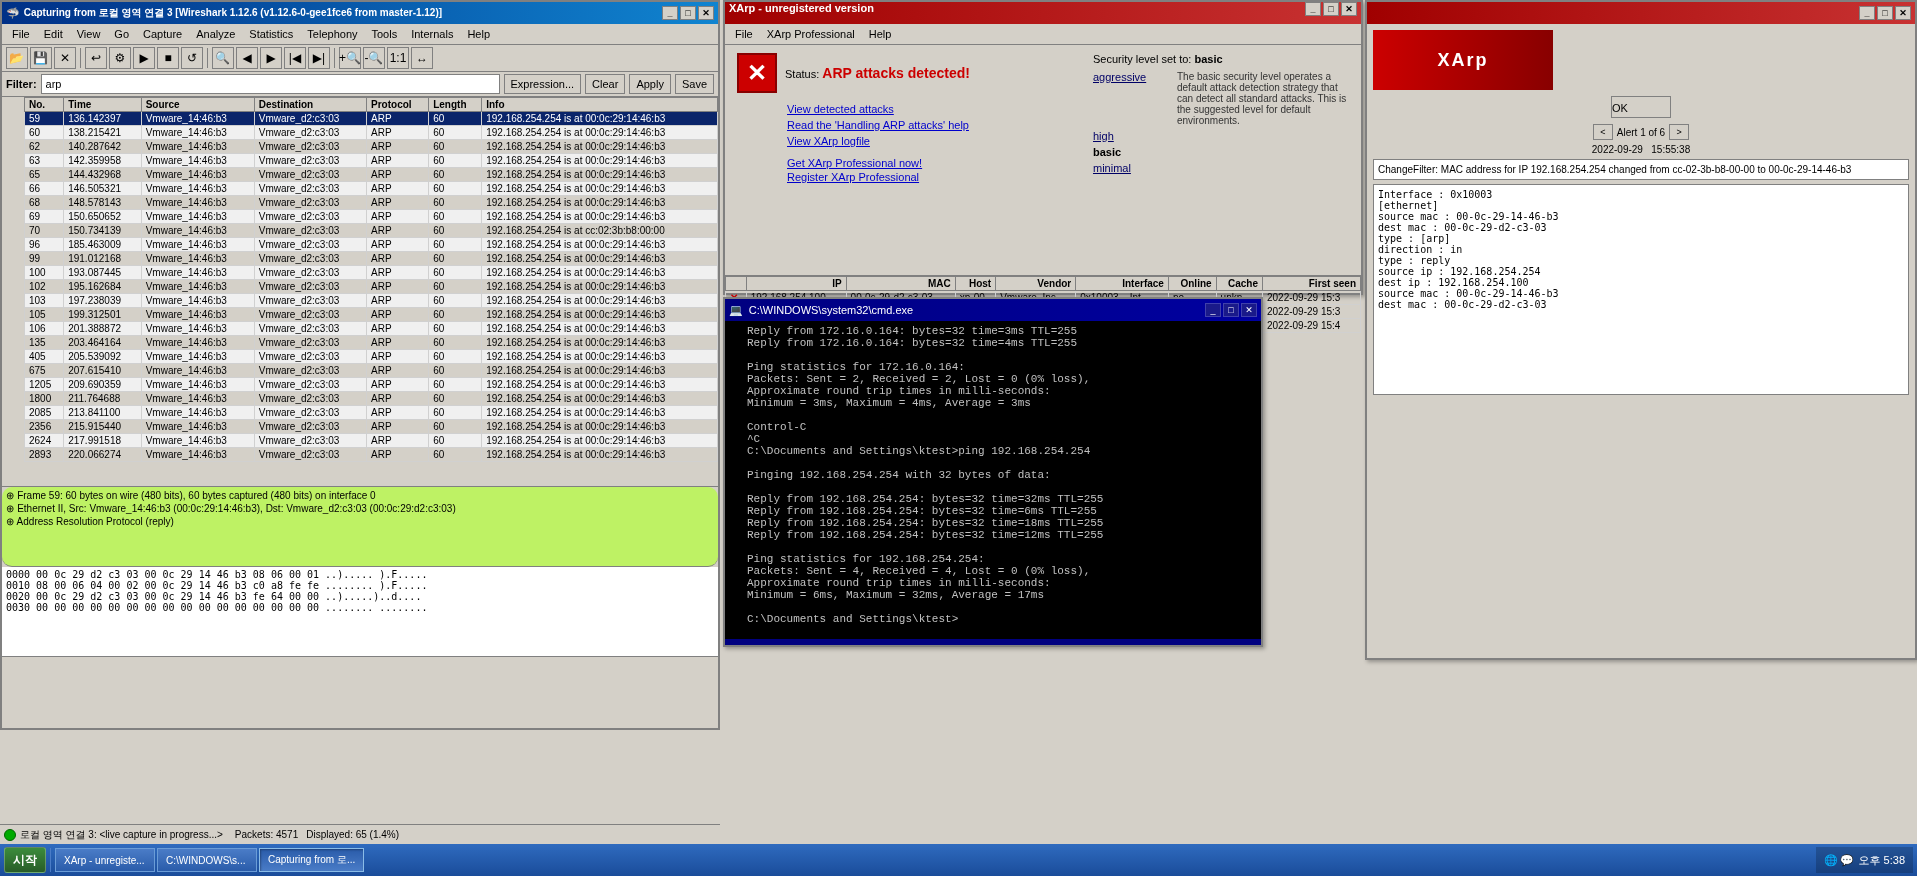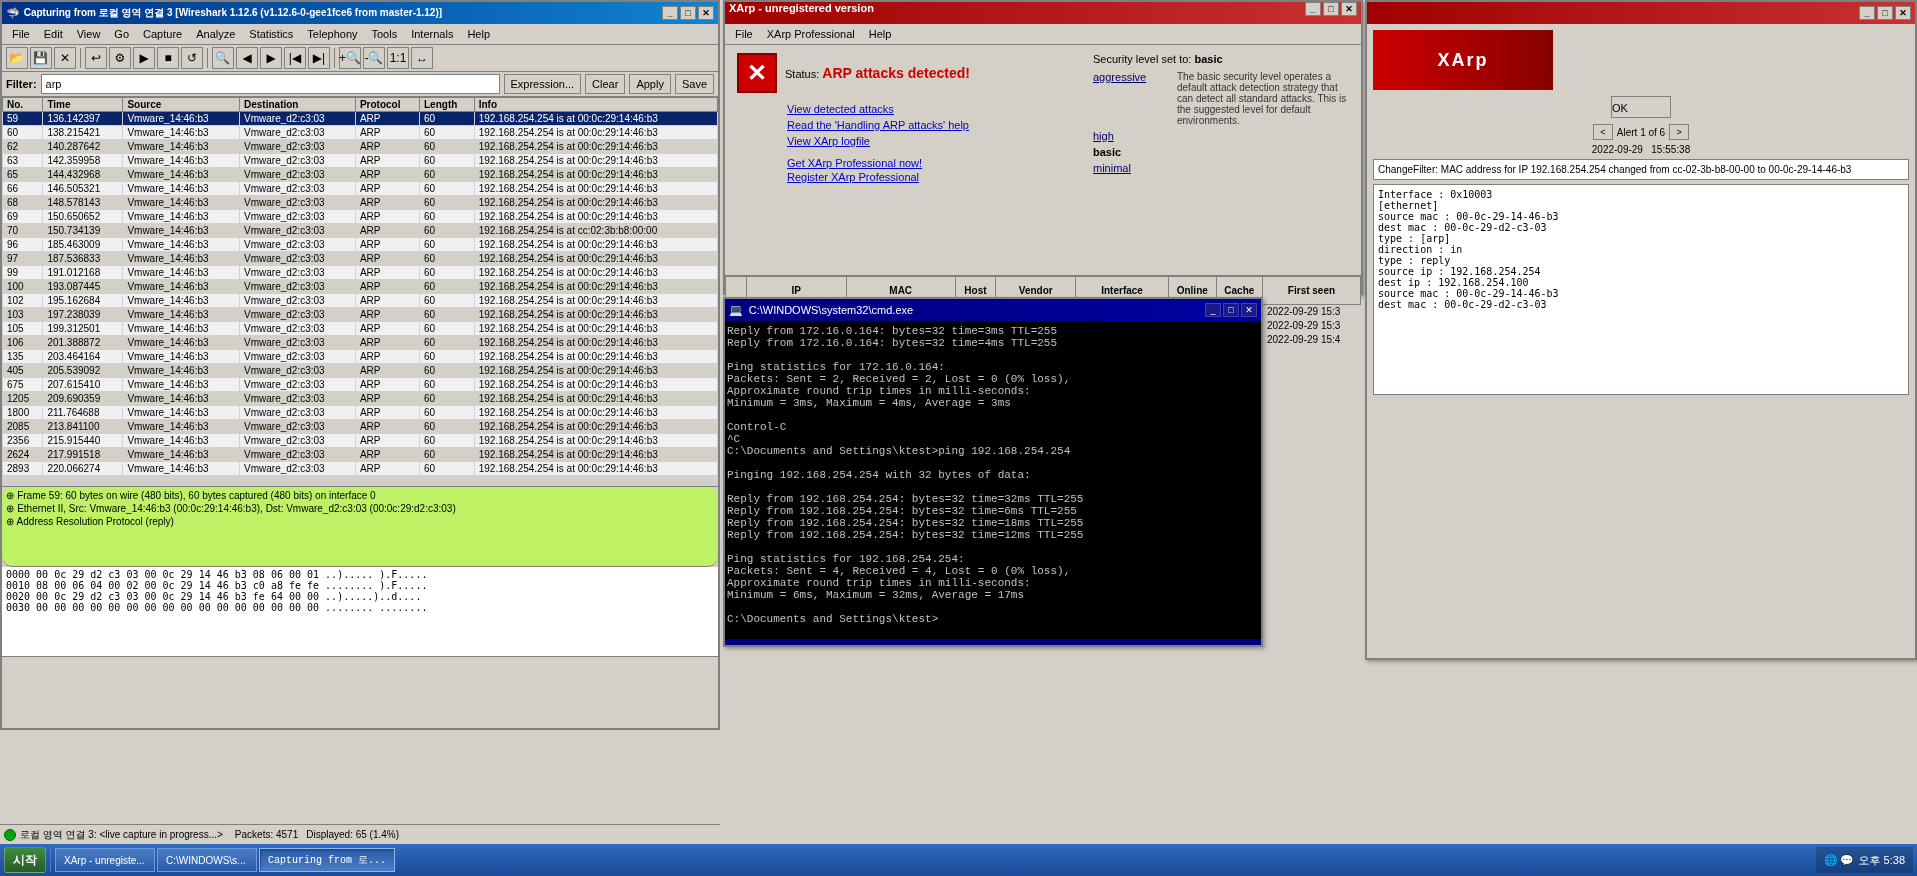--- a/index.html
+++ b/index.html
@@ -111,20 +111,21 @@
       white-space: nowrap;
       overflow: hidden;
     }
     .packet-table tr:nth-child(even) { background: #f0f0f0; }
     .packet-table tr.selected { background: #0a246a; color: white; }
     .packet-list-area {
       height: 390px;
       overflow-y: auto;
       overflow-x: auto;
       border-bottom: 1px solid #808080;
+      padding-left: 22px;
     }
     .detail-area {
       height: 80px;
       background: #bef264;
       border-bottom: 1px solid #808080;
       padding: 2px 4px;
       font-size: 10px;
       font-family: Liberation Sans, sans-serif;
       overflow-y: auto;
       border-radius: 10px;
@@ -259,22 +260,22 @@
       overflow-x: auto;
     }
     .xarp-table {
       width: 100%;
       font-size: 10px;
       border-collapse: collapse;
     }
     .xarp-table th {
       background: #d4d0c8;
       border: 1px solid #808080;
-      padding: 8px 4px;
-      text-align: center;
+      padding: 1px 4px;
+      text-align: right;
     }
     .xarp-table td {
       border: 1px solid #d0d0d0;
       padding: 1px 4px;
       white-space: nowrap;
     }
     .xarp-row-icon {
       color: #cc0000;
       font-weight: bold;
     }
@@ -295,21 +296,21 @@
       display: flex;
       align-items: center;
       padding: 0 4px;
       font-size: 11px;
     }
     .cmd-content {
       background: #000000;
       color: #c0c0c0;
       font-family: 'Courier New', monospace;
       font-size: 11px;
-      padding: 4px 2px;
+      padding: 4px 22px;
       height: 318px;
       overflow-y: auto;
     }
 
     
     .xarp-right-panel {
       position: absolute;
       left: 1365px; top: 0;
       width: 552px; height: 660px;
       background: #d4d0c8;
@@ -414,21 +415,20 @@
       font-size: 10px;
       cursor: pointer;
       display: flex; align-items: center; gap: 4px;
       min-width: 100px;
       max-width: 160px;
     }
     .taskbar-btn.active {
       background: linear-gradient(to bottom, #2a5caa, #4a7cc7);
       border: 1px solid #8abce7;
       box-shadow: inset 1px 1px 2px rgba(0,0,0,0.3);
-      font-family: Liberation Mono, monospace;
     }
     .taskbar-time-area {
       margin-left: auto;
       display: flex;
       align-items: center;
       gap: 4px;
       background: rgba(0,0,0,0.2);
       padding: 0 8px;
       height: 26px;
       font-size: 11px;
@@ -594,29 +594,20 @@
             <td>150.734139</td>
             <td>Vmware_14:46:b3</td>
             <td>Vmware_d2:c3:03</td>
             <td>ARP</td>
             <td>60</td>
             <td>192.168.254.254 is at cc:02:3b:b8:00:00</td>
           </tr>
           <tr>
             <td>96</td>
             <td>185.463009</td>
-            <td>Vmware_14:46:b3</td>
-            <td>Vmware_d2:c3:03</td>
-            <td>ARP</td>
-            <td>60</td>
-            <td>192.168.254.254 is at 00:0c:29:14:46:b3</td>
-          </tr>
-          <tr>
-            <td>97</td>
-            <td>187.536833</td>
             <td>Vmware_14:46:b3</td>
             <td>Vmware_d2:c3:03</td>
             <td>ARP</td>
             <td>60</td>
             <td>192.168.254.254 is at 00:0c:29:14:46:b3</td>
           </tr>
           <tr>
             <td>99</td>
             <td>191.012168</td>
             <td>Vmware_14:46:b3</td>

